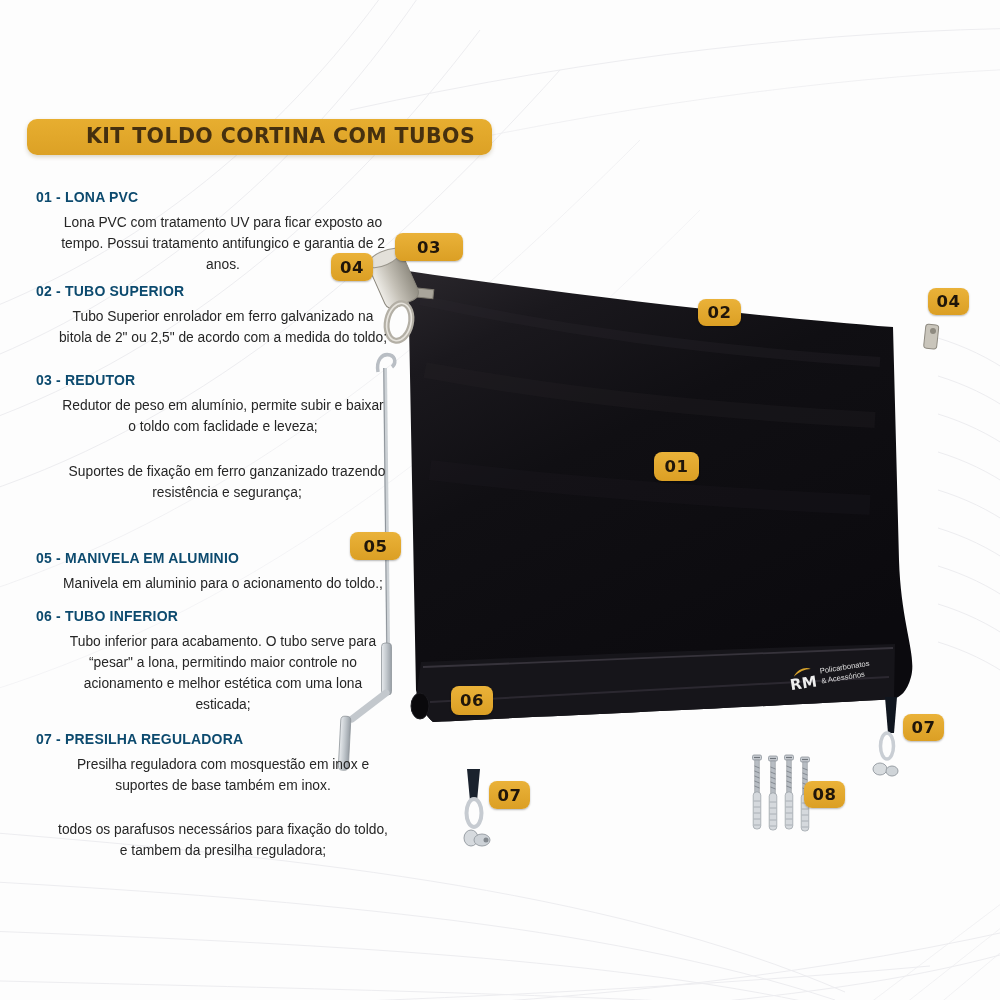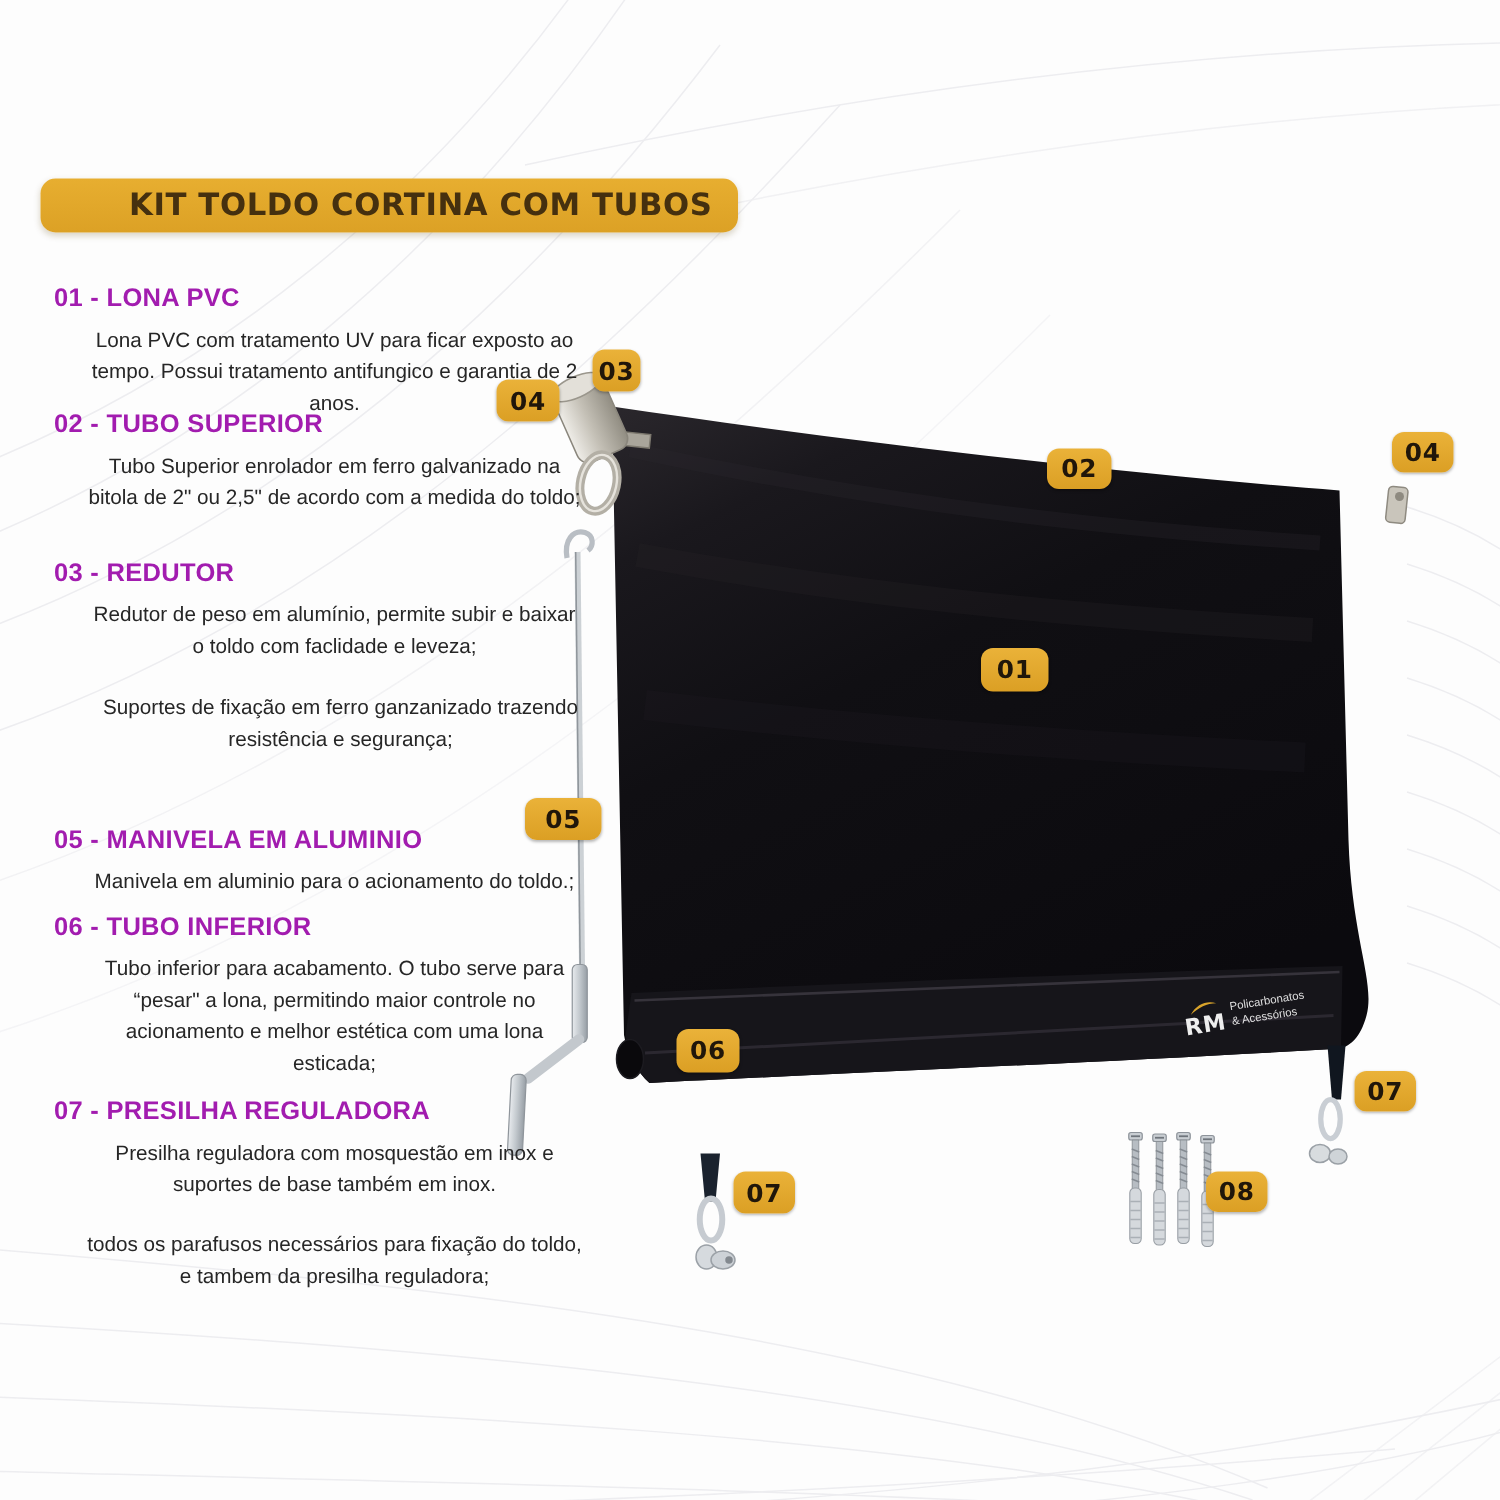--- a/index.html
+++ b/index.html
@@ -19,31 +19,31 @@
     box-shadow:0 2px 4px rgba(90,70,10,.22);
   }
   .banner span {
     font-family:"DejaVu Sans", sans-serif;
     font-size:20.5px; font-weight:bold; letter-spacing:.4px;
     color:#45300F; white-space:nowrap;margin-left:42px;
   }
 
   .part { position:absolute; left:36px; width:374px; z-index:2; }
   .part h3 {
-    margin:0; font-size:17px; line-height:1.35; font-weight:bold;
-    color:#a21caf; letter-spacing:.2px; white-space:pre-line;
+    margin:0; font-size:14px; line-height:1.35; font-weight:bold;
+    color:#0c4a6e; letter-spacing:.2px; white-space:pre-line;
   }
   .part p {
     margin:6px 0 0; font-size:13.8px; line-height:1.52;
     color:#262626; white-space:pre-line;text-align:center;
   }
 
   .callout {
     position:absolute; z-index:4;
-    width:32px; height:28px;
+    width:68px; height:28px;
     display:flex; align-items:center; justify-content:center;
     background:linear-gradient(180deg,#eab239,#db9f24);
     border-radius:8px;
     font-family:"DejaVu Sans", sans-serif;
     font-size:16.5px; font-weight:bold; letter-spacing:.5px;
     color:#20160A;
     box-shadow:0 1px 2px rgba(0,0,0,.28);
   }
 
   .watermark {
@@ -209,21 +209,21 @@
 <div class="banner">
   <span>KIT TOLDO CORTINA COM TUBOS</span>
 </div>
 
 <div class="part" style="top:188px">
   <h3>01 - LONA PVC</h3>
   <p>Lona PVC com tratamento UV para ficar exposto ao
 tempo. Possui tratamento antifungico e garantia de 2
 anos.</p>
 </div>
-<div class="part" style="top:272px">
+<div class="part" style="top:282px">
   <h3>02 - TUBO SUPERIOR</h3>
   <p>Tubo Superior enrolador em ferro galvanizado na
 bitola de 2" ou 2,5" de acordo com a medida do toldo;</p>
 </div>
 <div class="part" style="top:371px">
   <h3>03 - REDUTOR</h3>
   <p>Redutor de peso em alumínio, permite subir e baixar
 o toldo com faclidade e leveza;</p>
 </div>
 <div class="part" style="top:456px;left:40px">
@@ -248,21 +248,21 @@
 </div>
 <div class="part" style="top:814px">
   <p>todos os parafusos necessários para fixação do toldo,
 e tambem da presilha reguladora;</p>
 </div>
 
 <div class="callout" style="left:395px;top:233px">03</div>
 <div class="callout" style="left:331px;top:253px;width:42px">04</div>
 <div class="callout" style="left:698px;top:299px;width:43px;height:27px">02</div>
 <div class="callout" style="left:928px;top:288px;width:41px;height:27px">04</div>
-<div class="callout" style="left:654px;top:432px;width:45px;height:29px">01</div>
+<div class="callout" style="left:654px;top:452px;width:45px;height:29px">01</div>
 <div class="callout" style="left:350px;top:532px;width:51px">05</div>
 <div class="callout" style="left:451px;top:686px;width:42px;height:29px">06</div>
 <div class="callout" style="left:489px;top:781px;width:41px">07</div>
 <div class="callout" style="left:903px;top:714px;width:41px;height:27px">07</div>
 <div class="callout" style="left:804px;top:781px;width:41px;height:27px">08</div>
 
 <div class="watermark">
   <div class="wm-left">
     <svg width="20" height="9" viewBox="0 0 20 9">
       <path d="M1 8 C6 1 14 0 19 3 C13 2 7 4 1 8 Z" fill="#d8a32b"></path>

